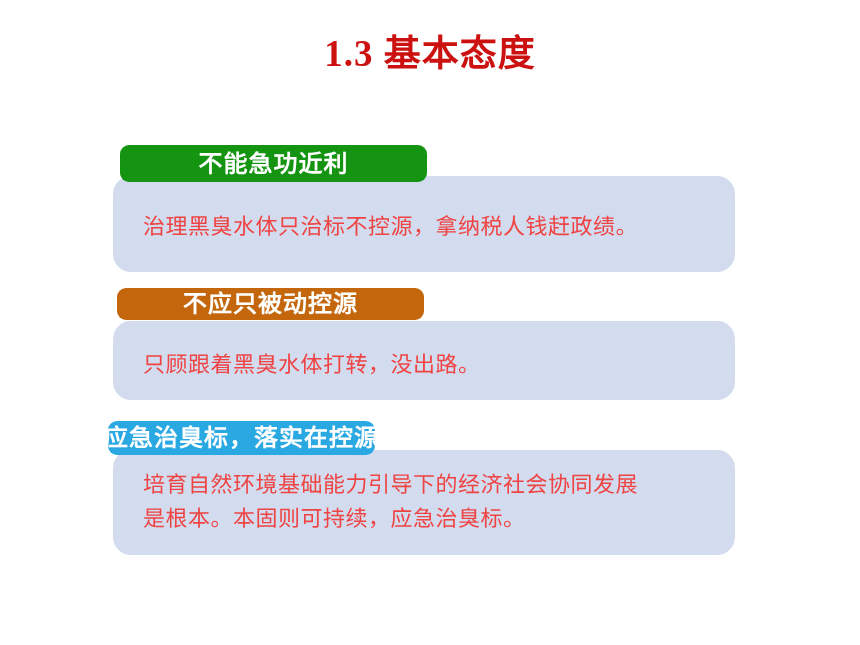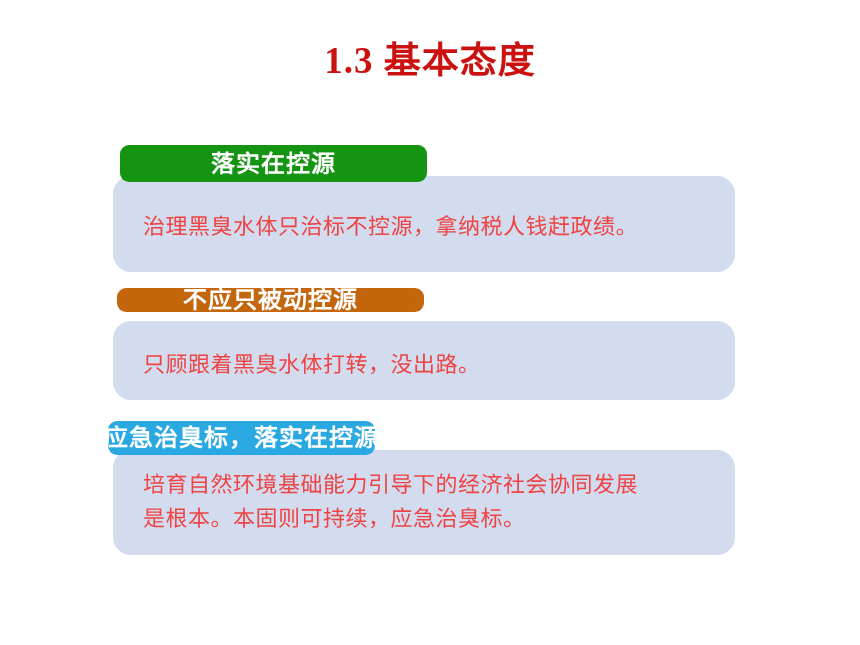--- a/index.html
+++ b/index.html
@@ -30,21 +30,20 @@
     left: 0;
     width: 860px;
     text-align: center;
     font-family: "Liberation Serif", "DejaVu Serif", serif;
     font-weight: bold;
     font-size: 37px;
     letter-spacing: 1px;
     color: #cc1111;
     line-height: 1.2;
     white-space: nowrap;
-    margin-top: 7px;
   }
 
   
   .block {
     position: absolute;
   }
 
   .panel {
     position: absolute;
     background: #d3dcee;
@@ -82,38 +81,38 @@
     white-space: pre-line;
   }
 
   
   #block-1 .panel    { left: 113px; top: 176px; width: 622px; height: 96px; }
   #block-1 .tag      { left: 120px; top: 145px; width: 307px; height: 37px; }
   #block-1 .body-text{ left: 143px; top: 210px; width: 590px; }
 
   
   #block-2 .panel    { left: 113px; top: 321px; width: 622px; height: 79px; }
-  #block-2 .tag      { left: 117px; top: 288px; width: 307px; height: 24px; }
+  #block-2 .tag      { left: 117px; top: 288px; width: 307px; height: 32px; }
   #block-2 .body-text{ left: 143px; top: 348px; width: 590px; }
 
   
   #block-3 .panel    { left: 113px; top: 450px; width: 622px; height: 105px; }
   #block-3 .tag      { left: 108px; top: 421px; width: 267px; height: 34px; }
   #block-3 .body-text{ left: 143px; top: 468px; width: 590px; }
 </style>
 </head>
 <body>
 
 <div class="slide">
 
   <div class="slide-title">1.3 基本态度</div>
 
   <div class="block" id="block-1">
     <div class="panel"></div>
-    <div class="tag green">落实在控源</div>
+    <div class="tag green">不能急功近利</div>
     <div class="body-text">治理黑臭水体只治标不控源，拿纳税人钱赶政绩。</div>
   </div>
 
   <div class="block" id="block-2">
     <div class="panel"></div>
     <div class="tag orange">不应只被动控源</div>
     <div class="body-text">只顾跟着黑臭水体打转，没出路。</div>
   </div>
 
   <div class="block" id="block-3">

